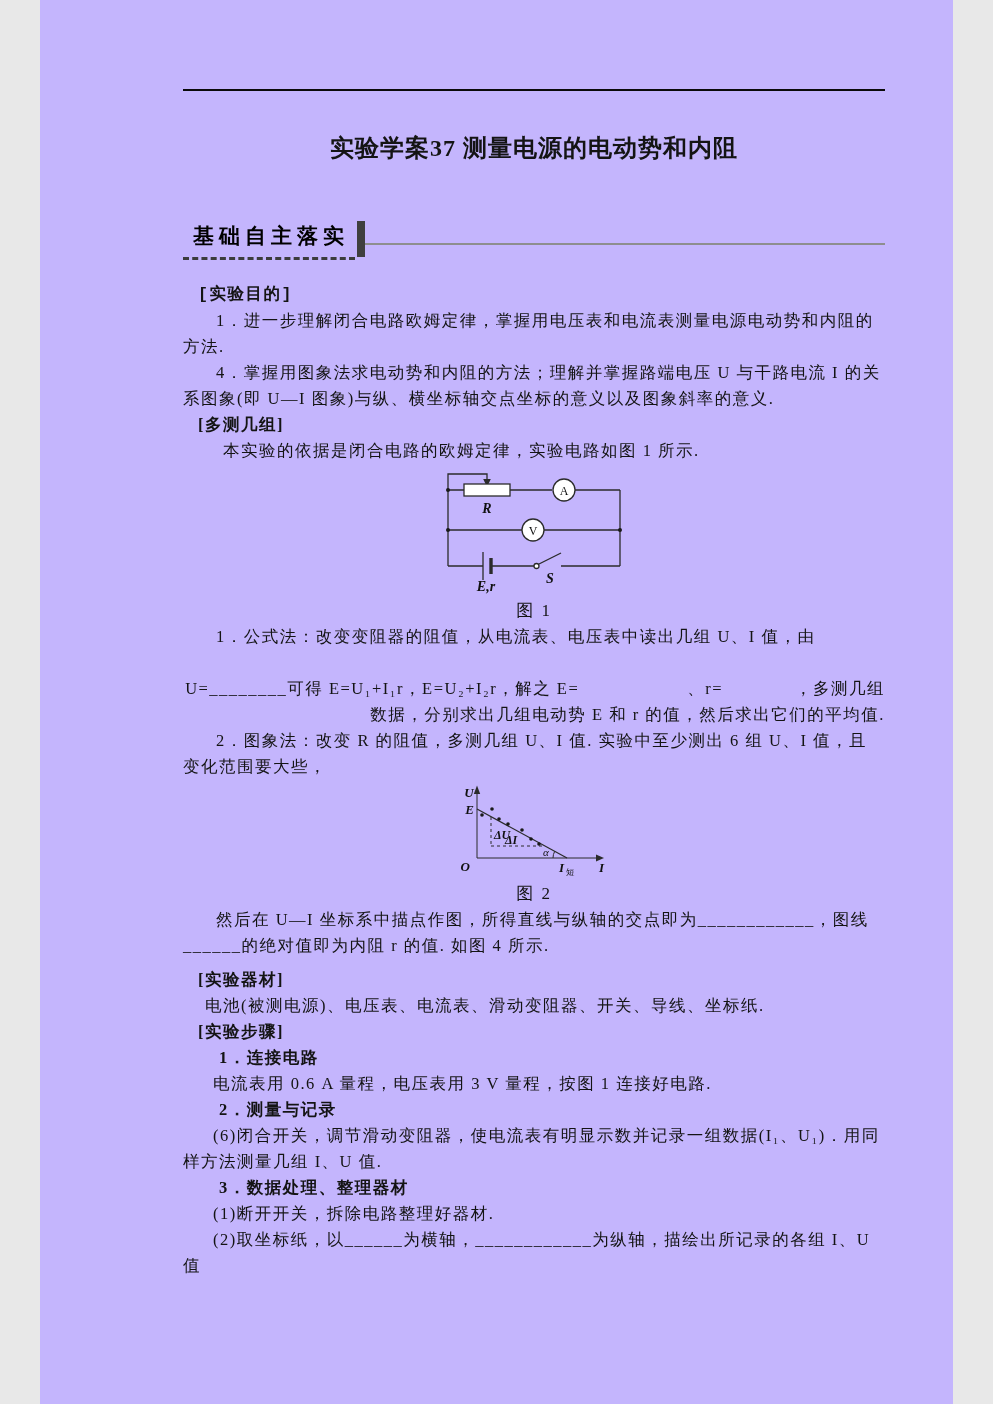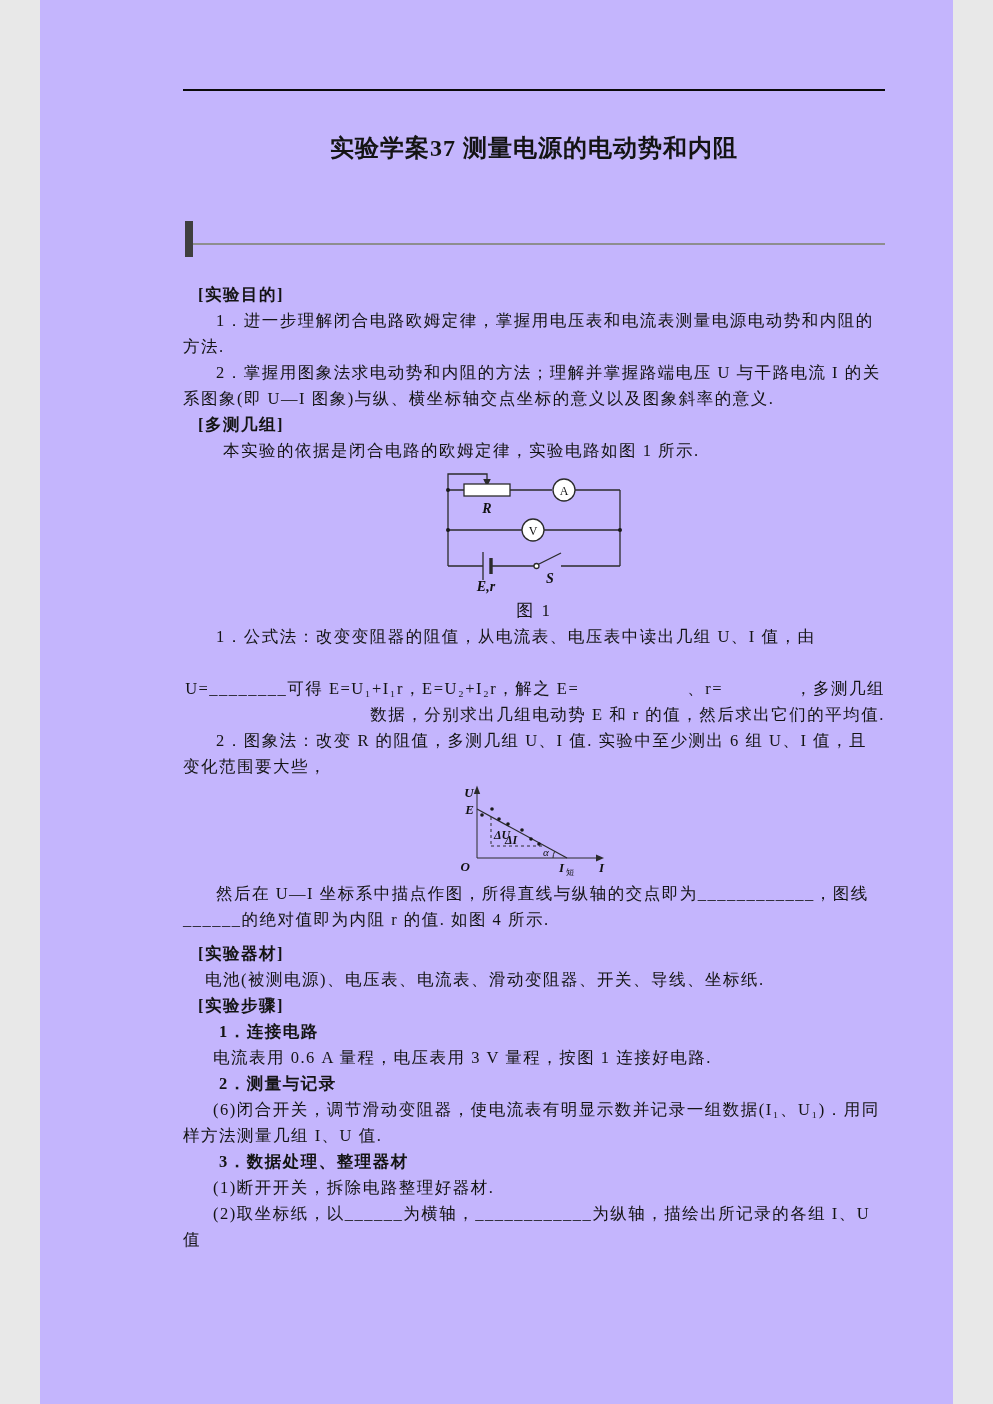--- a/index.html
+++ b/index.html
@@ -27,21 +27,21 @@
     font-family:"DejaVu Sans","Liberation Sans",sans-serif;
     font-weight:bold;font-size:21px;line-height:26px;
     letter-spacing:5px;color:#000;
     padding:2px 6px 8px 10px;
     border-bottom:3px dashed #3c3c3c;
   }
   .badge-bar{width:8px;height:36px;background:#3f3f3f;margin-left:2px;flex:0 0 auto;}
   .badge-rule{flex:1;height:2px;background:#8e8e8e;margin-top:22px;}
   p{margin:0;font-size:16.5px;line-height:26px;letter-spacing:1.5px;}
   .h{font-weight:bold;}
-  .first-block{margin-top:21px;}
+  .first-block{margin-top:21px;font-family:Liberation Mono, monospace;}
   .ind1{text-indent:15px;}
   .ind1b{text-indent:22px;}
   .ind1c{text-indent:30px;}
   .ind2{text-indent:33px;}
   .ind2b{text-indent:40px;}
   .ind2c{text-indent:36px;}
   .noind{text-indent:0;text-align:right;}
   .gap-top{margin-top:26px;}
   .mt8{margin-top:8px;}
   figure.fig{margin:2px 0 0 0;text-align:center;}
@@ -61,27 +61,28 @@
 <body>
 
 <div class="page">
   <div class="content">
 
     <div class="top-rule"></div>
 
     <h1 class="title">实验学案37 测量电源的电动势和内阻</h1>
 
     <div class="badge-row">
+      <span class="badge">基础自主落实</span>
       <span class="badge-bar"></span>
       <span class="badge-rule"></span>
     </div>
 
     <p class="h ind1 first-block">[实验目的]</p>
     <p class="ind2">1．进一步理解闭合电路欧姆定律，掌握用电压表和电流表测量电源电动势和内阻的方法.</p>
-    <p class="ind2">2．掌握用图象法求电动势和内阻的方法；理解并掌握路端电压 U 与干路电流 I 的关系图象(即 U—I 图象)与纵、横坐标轴交点坐标的意义以及图象斜率的意义.</p>
+    <p class="ind2">4．掌握用图象法求电动势和内阻的方法；理解并掌握路端电压 U 与干路电流 I 的关系图象(即 U—I 图象)与纵、横坐标轴交点坐标的意义以及图象斜率的意义.</p>
 
     <p class="h ind1">[多测几组]</p>
     <p class="ind2b">本实验的依据是闭合电路的欧姆定律，实验电路如图 1 所示.</p>
 
     <figure class="fig">
       <svg width="200" height="128" viewBox="0 0 200 128">
         <path class="wire" d="M14,24 H30 M76,24 H118 M141,24 H186 M14,24 V100 M186,24 V100 M14,64 H88 M110,64 H186 M14,100 H49 M57,100 H100 M127,100 H186"></path>
         <path class="wire" d="M14,24 V8 H53 V14"></path>
         <polygon class="arrow" points="49.2,13 56.8,13 53,21"></polygon>
         <rect class="meter" x="30" y="18" width="46" height="12"></rect>
@@ -127,20 +128,21 @@
         <text class="it" x="22" y="15" text-anchor="middle" font-size="13" font-weight="bold">U</text>
         <text class="it" x="27" y="32" text-anchor="end" font-size="13" font-weight="bold">E</text>
         <text class="it" x="23" y="89" text-anchor="end" font-size="13" font-weight="bold">O</text>
         <text class="it" x="47" y="57" font-size="12" font-weight="bold">ΔU</text>
         <text class="it" x="58" y="62" font-size="12" font-weight="bold">ΔI</text>
         <text class="it" x="99" y="73.5" text-anchor="middle" font-size="11">α</text>
         <text class="it" x="112" y="90" font-size="13" font-weight="bold">I</text>
         <text x="119" y="93" font-size="8.5">短</text>
         <text class="it" x="152" y="90" font-size="13" font-weight="bold">I</text>
       </svg>
+      <figcaption class="cap">图 2</figcaption>
     </figure>
 
     <p class="ind2">然后在 U—I 坐标系中描点作图，所得直线与纵轴的交点即为____________，图线______的绝对值即为内阻 r 的值. 如图 4 所示.</p>
 
     <p class="h ind1 mt8">[实验器材]</p>
     <p class="ind1b">电池(被测电源)、电压表、电流表、滑动变阻器、开关、导线、坐标纸.</p>
 
     <p class="h ind1">[实验步骤]</p>
     <p class="h ind2c">1．连接电路</p>
     <p class="ind1c">电流表用 0.6 A 量程，电压表用 3 V 量程，按图 1 连接好电路.</p>

